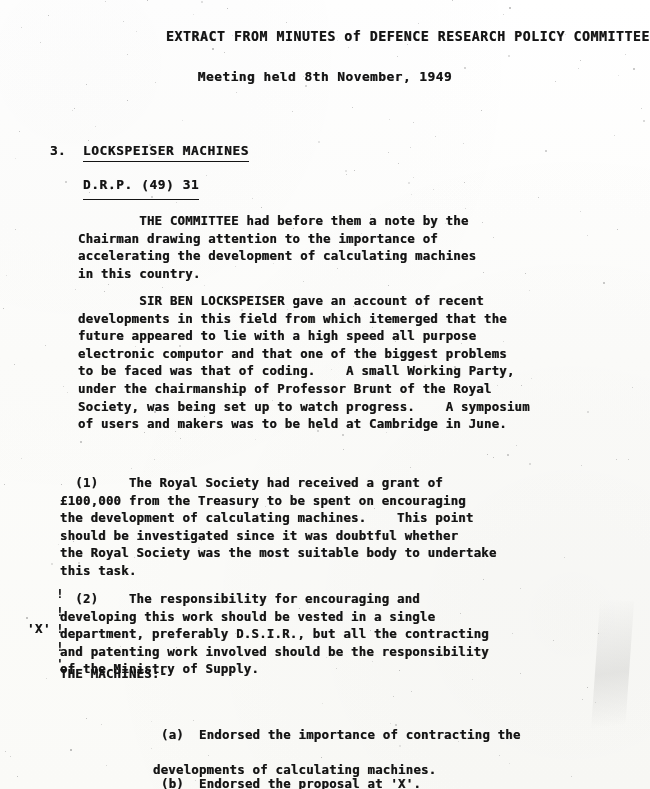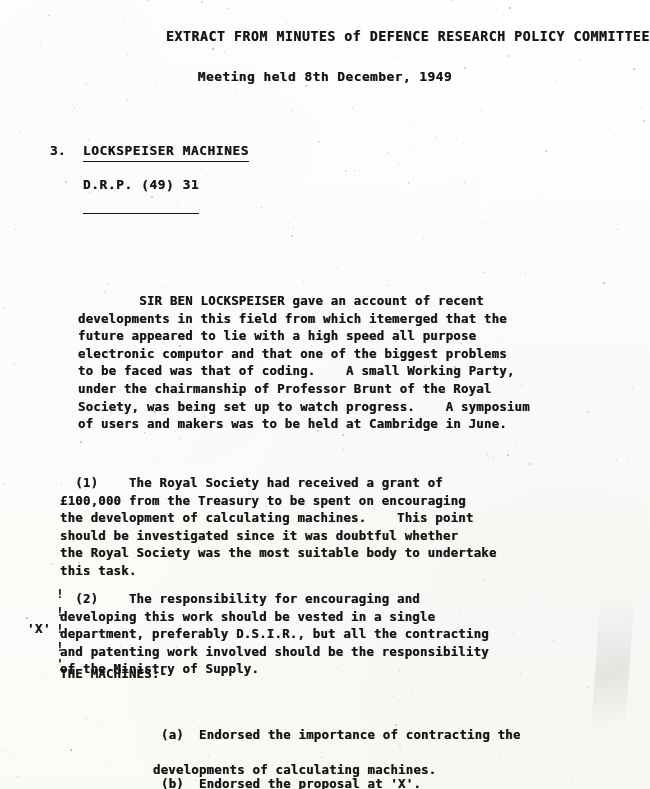--- a/index.html
+++ b/index.html
@@ -106,21 +106,21 @@
     padding-bottom: 1px;
   }
 
   #section-ref {
     position: absolute;
     top: 176px;
     left: 83px;
     font-size: 12.8px;
     letter-spacing: 0.6px;
     border-bottom: 1.6px solid #141414;
-    padding-bottom: 19px;
+    padding-bottom: 5px;
   }
 
   
   .para {
     position: absolute;
     left: 78px;
   }
 
   #para-committee { top: 212px; }
   #para-lockspeiser { top: 292px; }
@@ -169,28 +169,32 @@
 <body>
 
 <div id="page">
 
   <div class="paper-tint"></div>
 
   <div class="content">
 
     <div class="tw" id="doc-title">EXTRACT FROM MINUTES of DEFENCE RESEARCH POLICY COMMITTEE</div>
 
-    <div class="tw" id="doc-subtitle">Meeting held 8th December, 1949</div>
+    <div class="tw" id="doc-subtitle">Meeting held 8th November, 1949</div>
 
     <div class="tw" id="section-number">3.</div>
 
     <div class="tw" id="section-heading">LOCKSPEISER MACHINES</div>
 
     <div class="tw" id="section-ref">D.R.P. (49) 31</div>
 
+    <div class="tw para" id="para-committee">        THE COMMITTEE had before them a note by the
+Chairman drawing attention to the importance of
+accelerating the development of calculating machines
+in this country.</div>
 
     <div class="tw para" id="para-lockspeiser">        SIR BEN LOCKSPEISER gave an account of recent
 developments in this field from which itemerged that the
 future appeared to lie with a high speed all purpose
 electronic computor and that one of the biggest problems
 to be faced was that of coding.    A small Working Party,
 under the chairmanship of Professor Brunt of the Royal
 Society, was being set up to watch progress.    A symposium
 of users and makers was to be held at Cambridge in June.</div>
 

